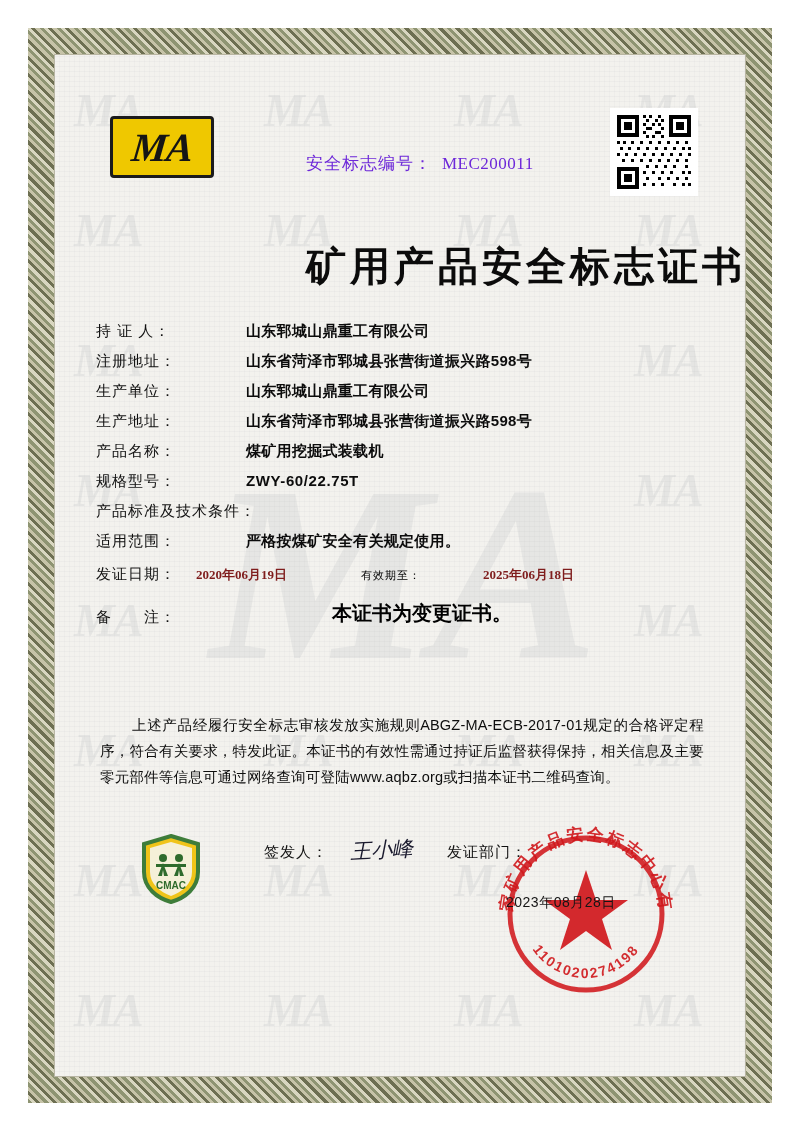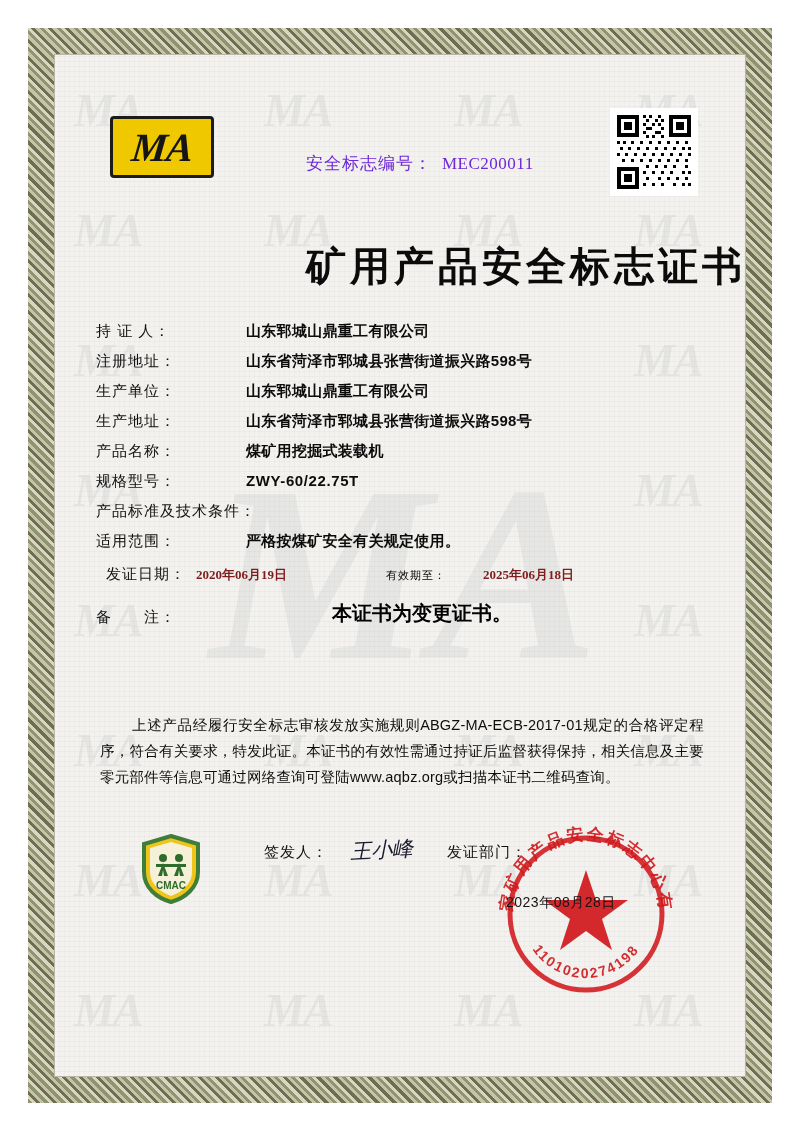--- a/index.html
+++ b/index.html
@@ -202,21 +202,20 @@
     font-family: "Liberation Sans", sans-serif;
     letter-spacing: 0.6px;
   }
 
   
   .date-row {
     display: flex;
     align-items: baseline;
     margin-bottom: 11px;
     margin-top: 14px;
-    text-align: center;
   }
   .date-row .field-label { width: 100px; flex: 0 0 100px; }
   .date-row .dv {
     font-family: Liberation Serif, serif;
     font-weight: bold;
     font-size: 13px;
     color: #7f1d1d;
   }
   .date-row .spacer { width: 74px; flex: 0 0 74px; }
   .date-row .lbl2 {

